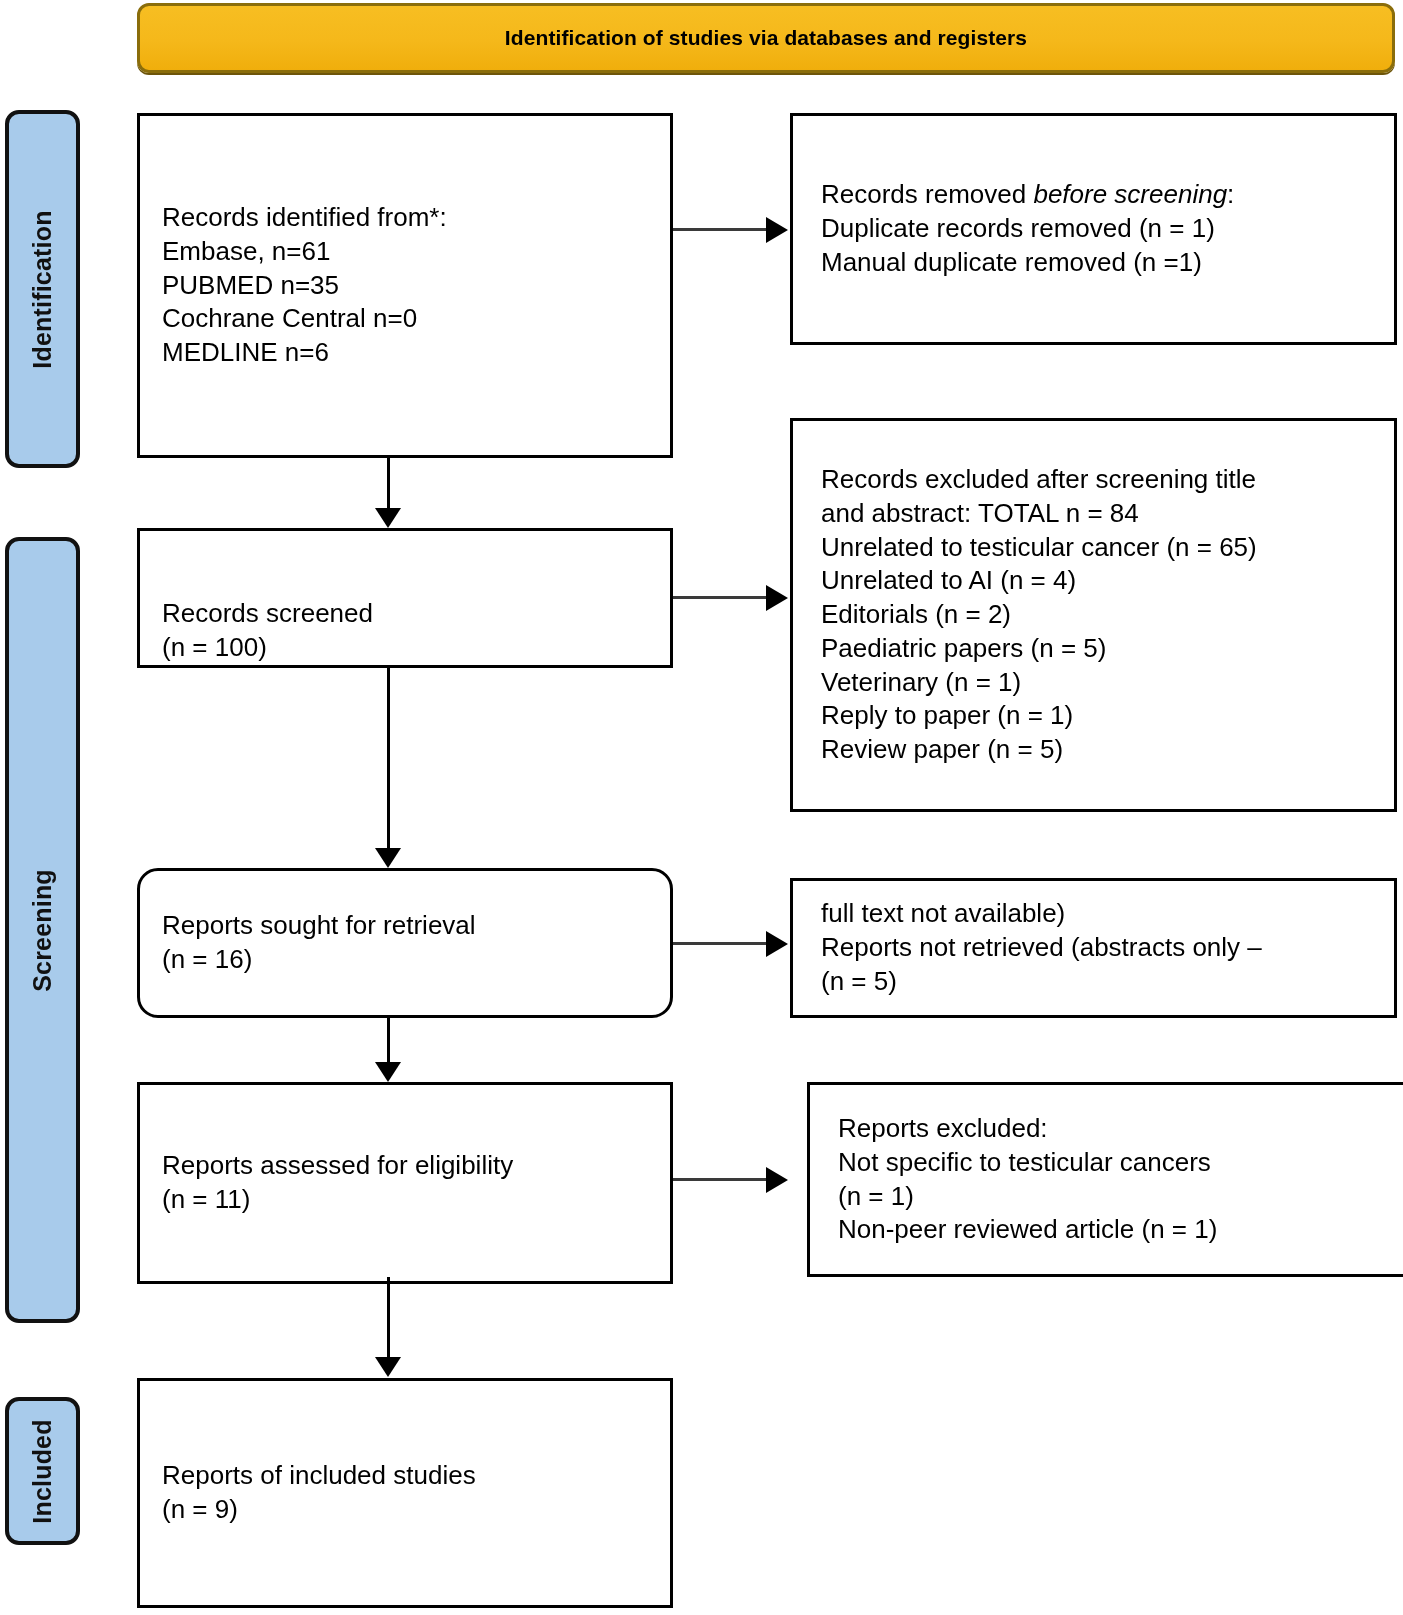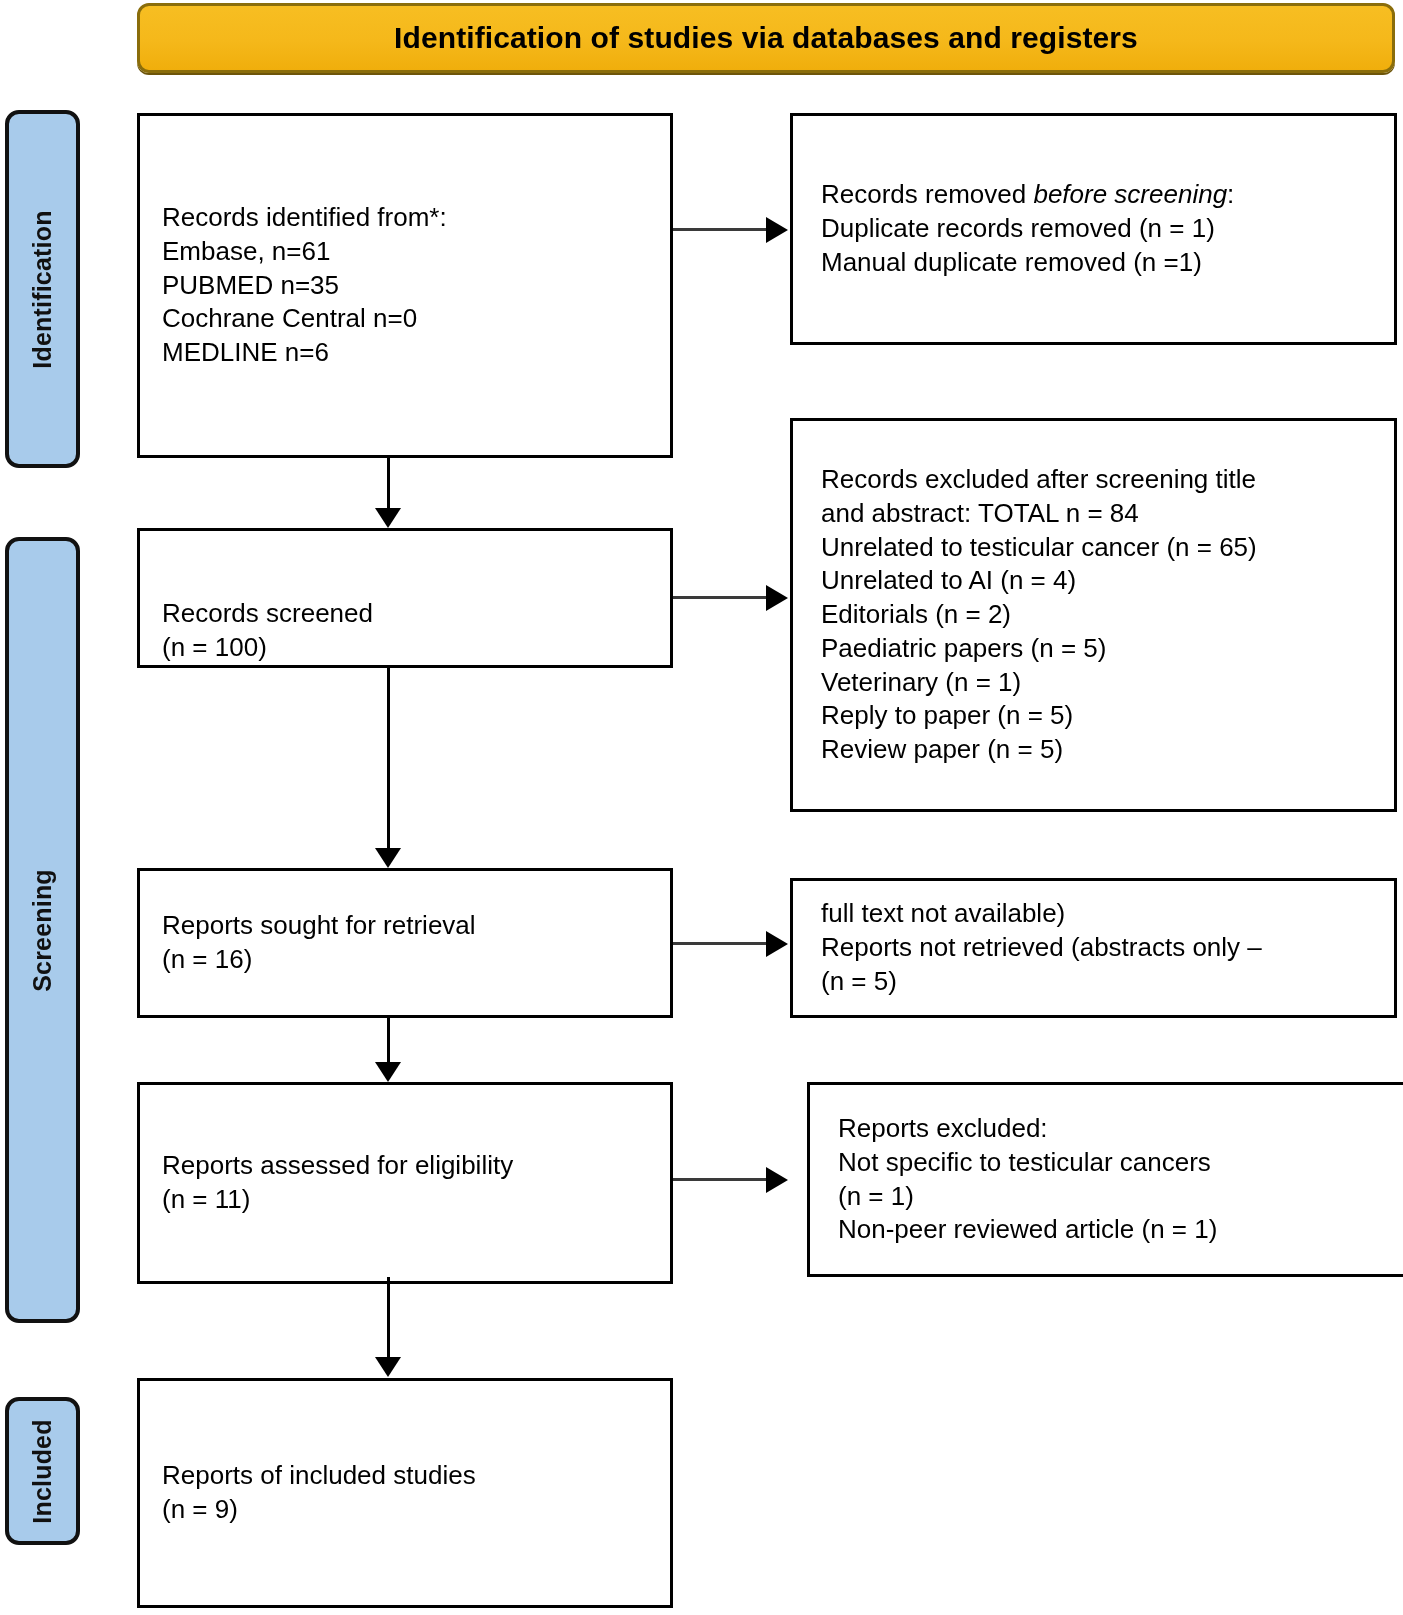--- a/index.html
+++ b/index.html
@@ -29,21 +29,21 @@
     box-sizing: border-box;
     background: linear-gradient(180deg, #f7be22 0%, #f5b81a 55%, #f0ae0c 100%);
     border: 3px solid #8a6d0b;
     border-radius: 12px;
     box-shadow: 0 2px 0 #6d550a;
     display: flex;
     align-items: center;
     justify-content: center;
   }
   .banner-text {
-    font-size: 30px;
+    font-size: 21px;
     font-weight: bold;
     letter-spacing: 0.1px;
     color: #000000;
     text-align: center;
     white-space: nowrap;
   }
 
   
   .phase {
     position: absolute;
@@ -88,21 +88,21 @@
   }
   .box-text .it { font-style: italic; }
 
   .col-left  { left: 137px;  width: 536px; }
   .col-right { left: 790px;  width: 607px; padding-left: 28px; }
 
   #box-identified   { top: 113px;  height: 345px; }
   #box-removed      { top: 113px;  height: 232px; }
   #box-screened     { top: 528px;  height: 140px; justify-content: flex-end; }
   #box-excluded     { top: 418px;  height: 394px; }
-  #box-sought       { top: 868px;  height: 150px; }
+  #box-sought       { top: 868px;  height: 150px; border-radius: 21px; }
   #box-notretrieved { top: 878px;  height: 140px; }
   #box-assessed     { top: 1082px; height: 202px; }
   #box-repexcluded  { top: 1082px; height: 195px; margin-left: 17px; }
   #box-included     { top: 1378px; height: 230px; }
 
   
   .v-line {
     position: absolute;
     width: 3px;
     background: #000000;
@@ -168,21 +168,21 @@
   </div>
 
   <div class="box col-right" id="box-excluded">
     <div class="box-text">Records excluded after screening title</div>
     <div class="box-text">and abstract: TOTAL n = 84</div>
     <div class="box-text">Unrelated to testicular cancer (n = 65)</div>
     <div class="box-text">Unrelated to AI (n = 4)</div>
     <div class="box-text">Editorials (n = 2)</div>
     <div class="box-text">Paediatric papers (n = 5)</div>
     <div class="box-text">Veterinary (n = 1)</div>
-    <div class="box-text">Reply to paper (n = 5)</div>
+    <div class="box-text">Reply to paper (n = 1)</div>
     <div class="box-text">Review paper (n = 5)</div>
   </div>
 
   <div class="box col-left" id="box-sought">
     <div class="box-text">Reports sought for retrieval
 (n = 16)</div>
   </div>
 
   <div class="box col-right" id="box-notretrieved">
     <div class="box-text">full text not available)</div>

